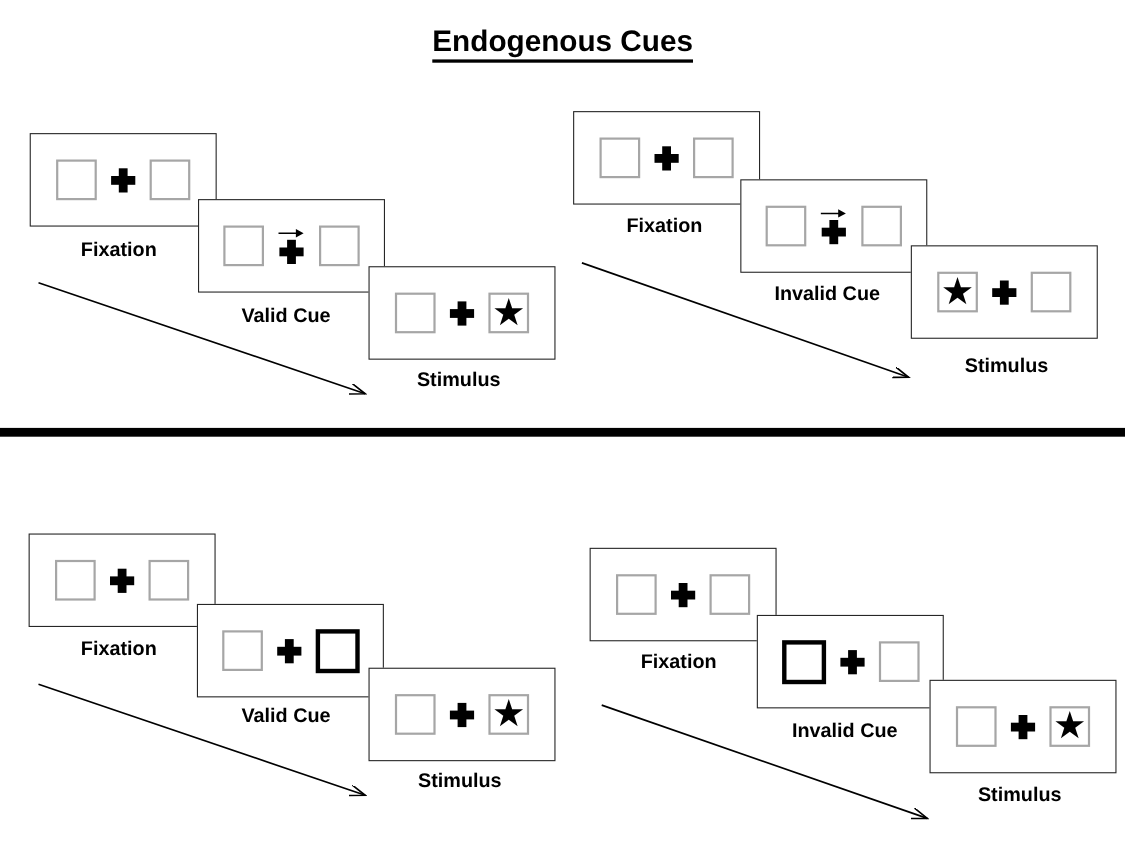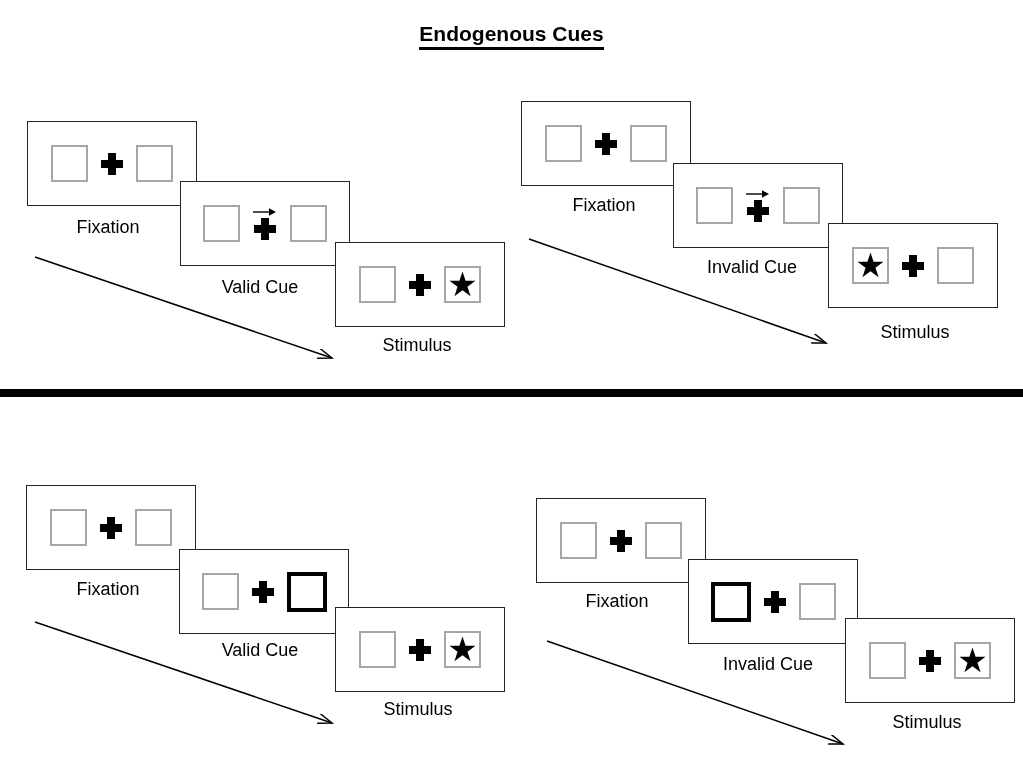--- a/index.html
+++ b/index.html
@@ -2,21 +2,21 @@
 <html><head>
 <meta charset="utf-8">
 <style>
   html,body{margin:0;padding:0;background:#fff;}
   .stage{
     position:relative;width:1023px;height:767px;background:#ffffff;
     font-family:"Liberation Sans",sans-serif;overflow:hidden;color:#000;
   }
   .section-title{
     position:absolute;left:0;width:100%;text-align:center;
-    font-size:21px;font-weight:700;letter-spacing:0px;
+    font-size:27px;font-weight:700;letter-spacing:0px;
   }
   .section-title .u{
     display:inline-block;border-bottom:3px solid #000;padding-bottom:1px;
   }
   .divider{
     position:absolute;left:0;width:1023px;height:8px;background:#000;
   }
   .panel{
     position:absolute;width:170px;height:85px;background:#fff;
     border:1.5px solid #262626;box-sizing:border-box;
@@ -33,21 +33,21 @@
   .plus{position:relative;width:22px;height:22px;flex:0 0 auto;}
   .plus::before{content:"";position:absolute;left:0;top:7px;width:22px;height:8px;background:#000;}
   .plus::after{content:"";position:absolute;left:7px;top:0;width:8px;height:22px;background:#000;}
   .cue-col{display:flex;flex-direction:column;align-items:center;gap:1px;flex:0 0 auto;}
   .star{
     font-size:34px;line-height:1;font-family:"DejaVu Sans",sans-serif;
     transform:translateY(-1px);
   }
   .step-label{
     position:absolute;width:140px;text-align:center;
-    font-size:18px;font-weight:400;line-height:22px;white-space:nowrap;
+    font-size:18px;font-weight:700;line-height:22px;white-space:nowrap;
   }
   .flow-arrow{position:absolute;}
 </style>
 </head>
 <body>
 
 <div class="stage">
 
   <div class="section-title" style="top:22px;">
     <span class="u">Endogenous Cues</span>

